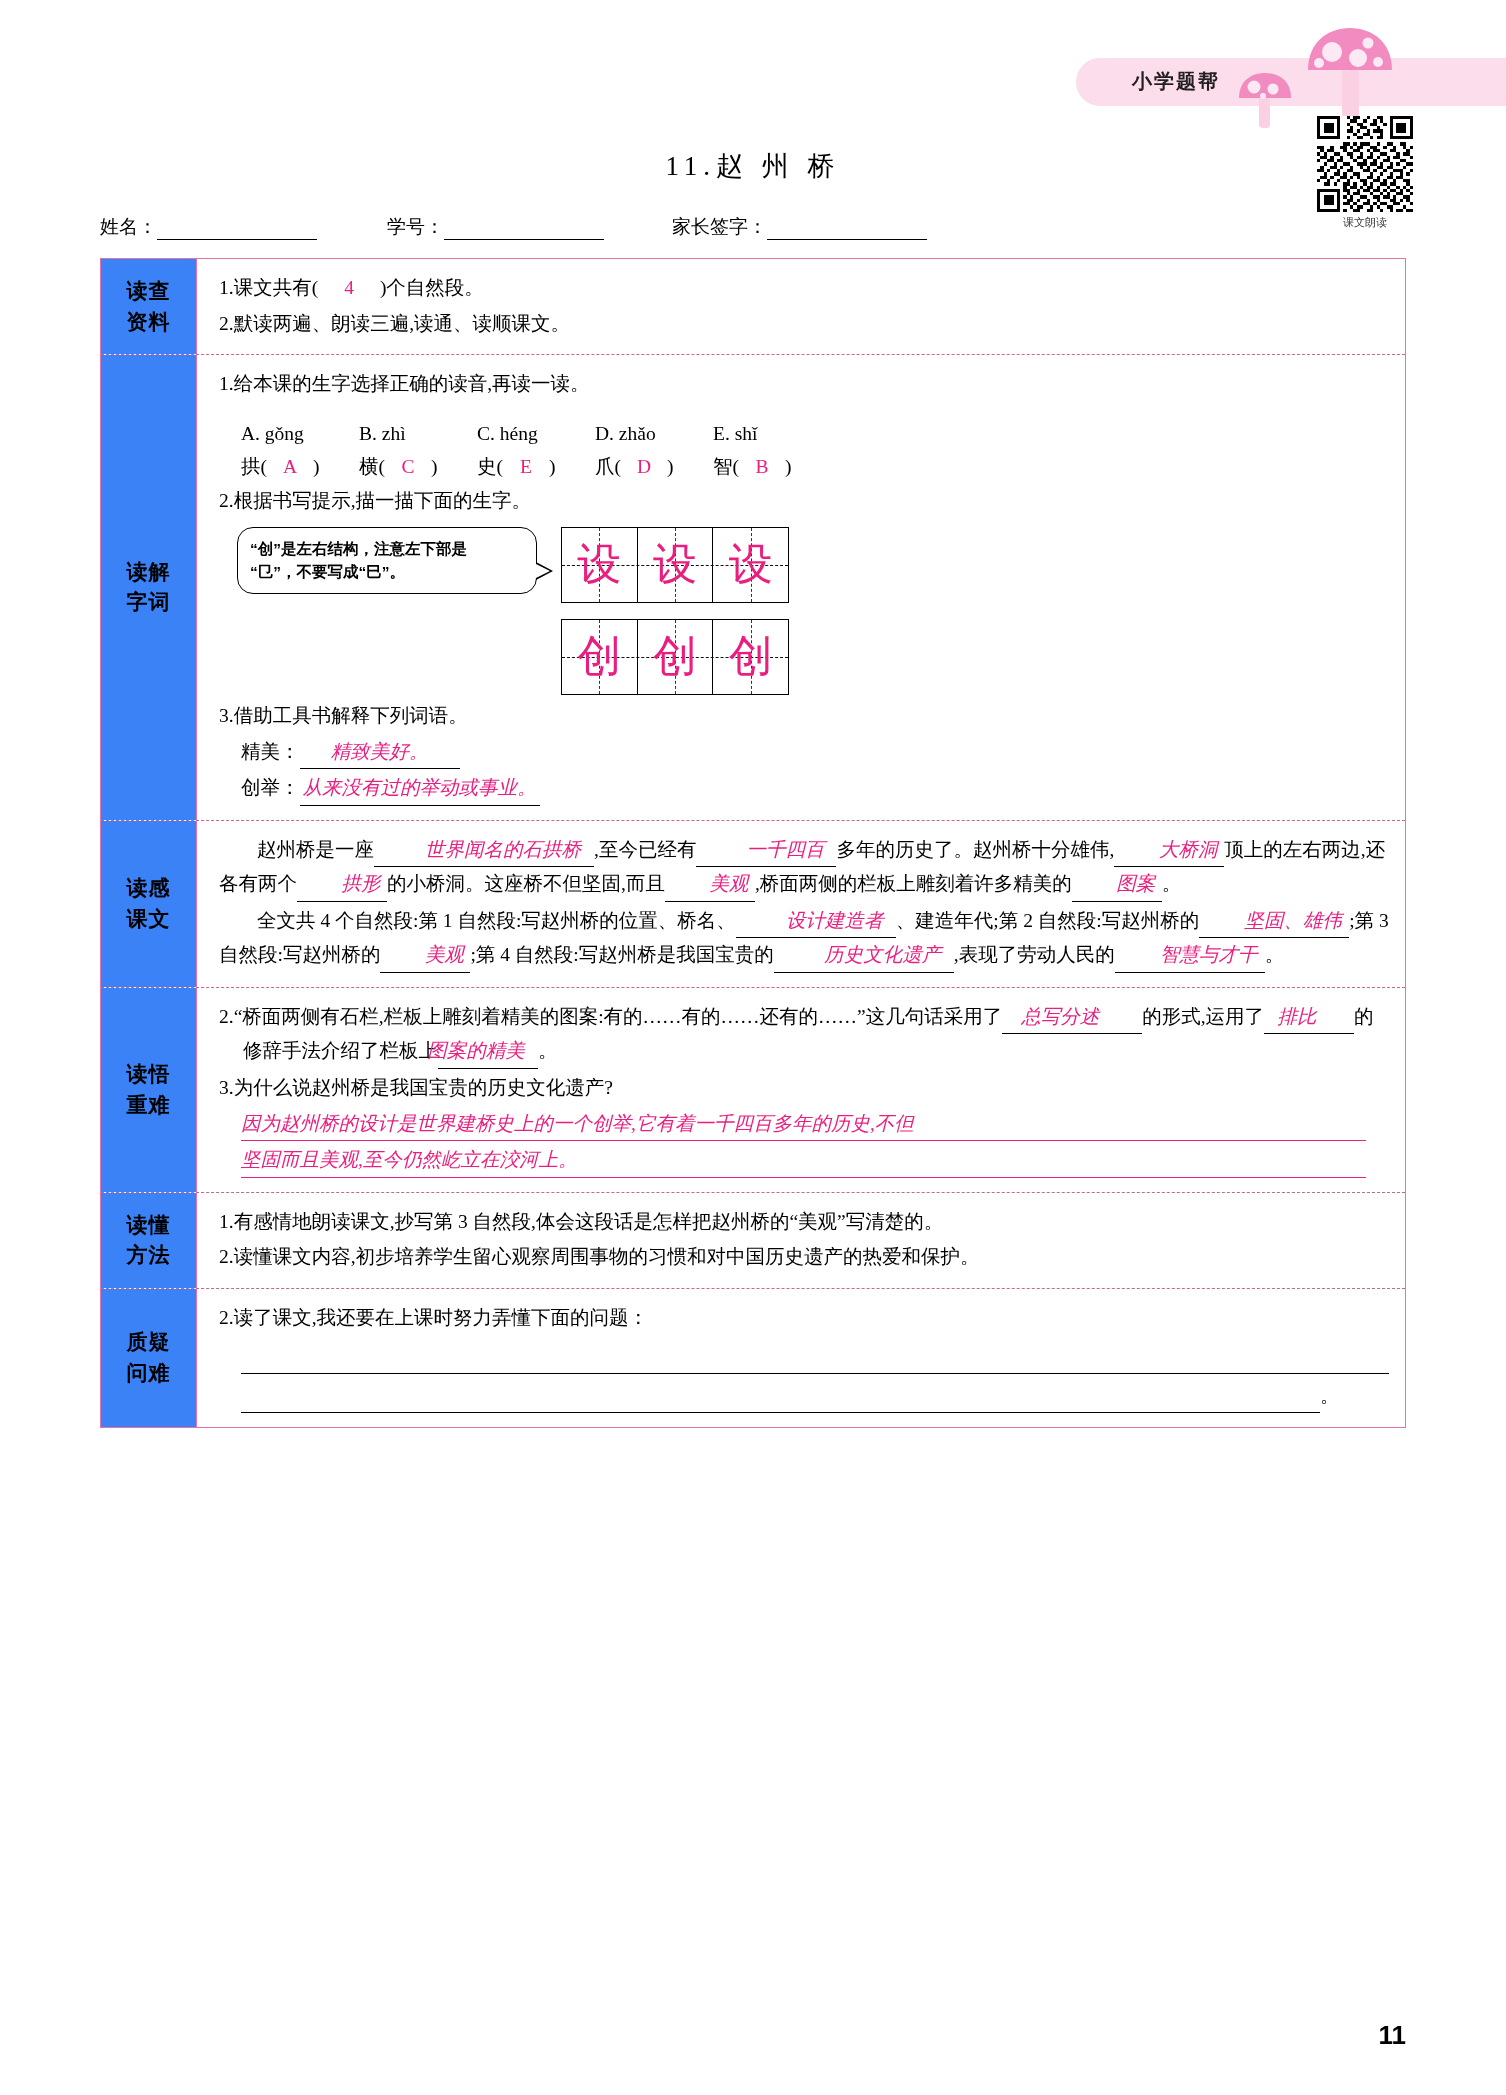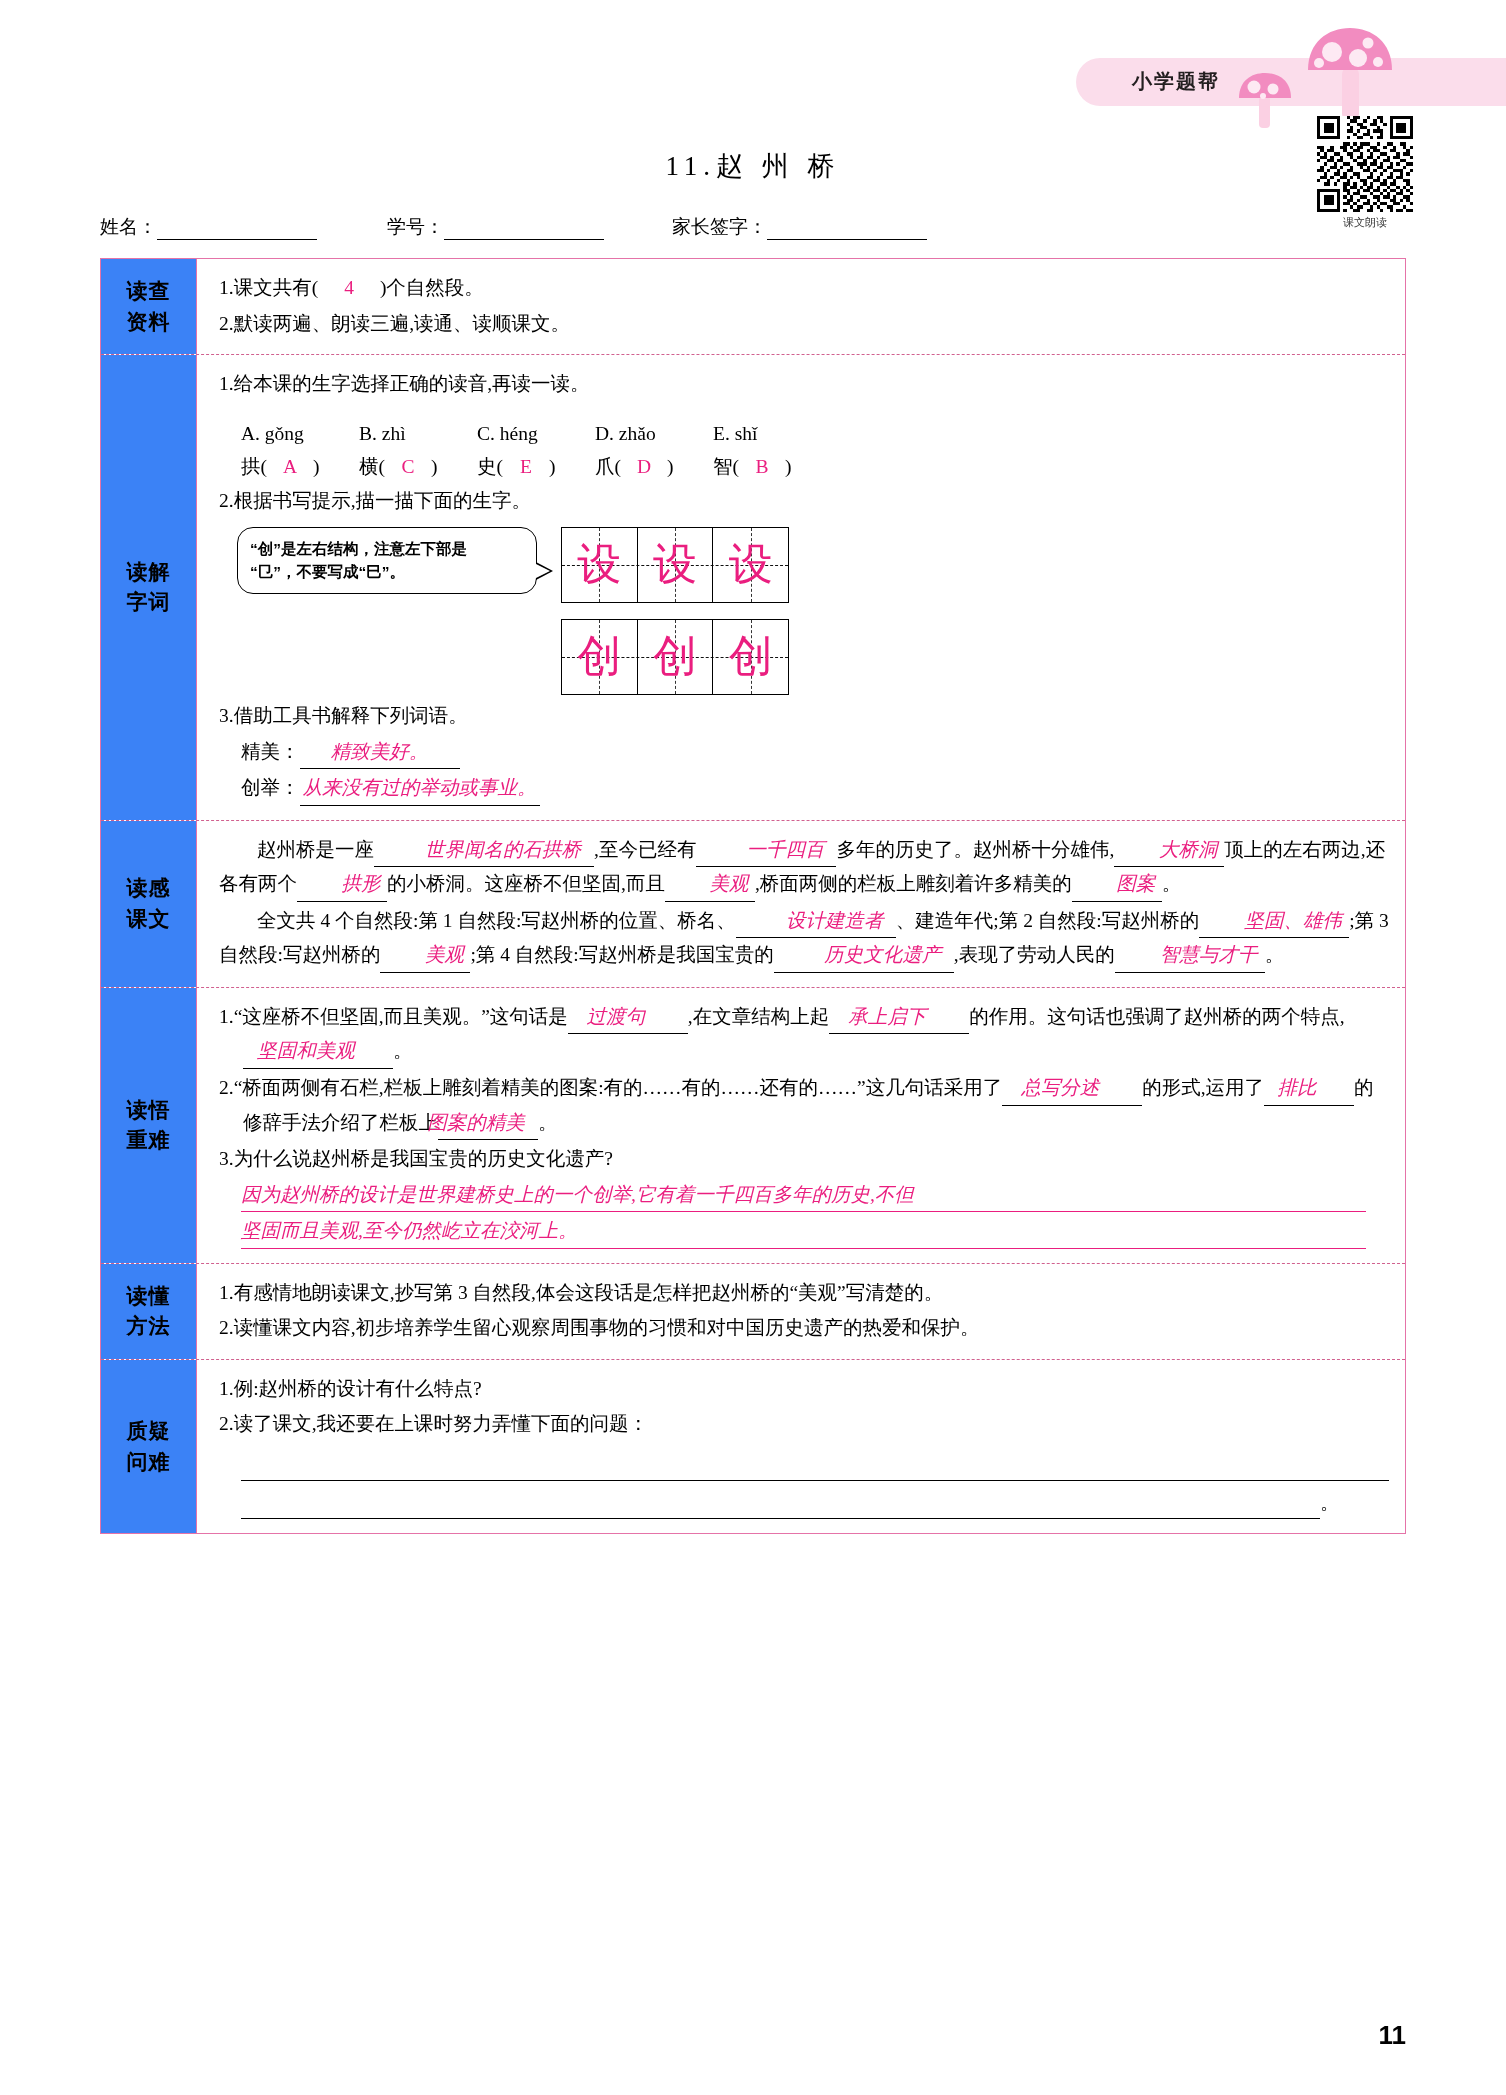--- a/index.html
+++ b/index.html
@@ -617,23 +617,20 @@
     </div>
   </div>
 
   <div class="srow">
     <div class="cat">
       <span>读悟</span>
       <span>重难</span>
     </div>
     <div class="body-cell">
       <div class="para li-hang">
-        <span>1.“这座桥不但坚固,而且美观。”这句话是</span><span class="u-ans b120">过渡句</span><span>,在文章结构上起</span><span class="u-ans b140">承上启下</span><span>的作用。这句话也强调了赵州桥的两个特点,</span><span class="u-ans b150">坚固和美观</span><span>。</span>
-      </div>
-      <div class="para li-hang">
         <span>2.“桥面两侧有石栏,栏板上雕刻着精美的图案:有的……有的……还有的……”这几句话采用了</span><span class="u-ans b140">总写分述</span><span>的形式,运用了</span><span class="u-ans b90">排比</span><span>的修辞手法介绍了栏板上</span><span class="u-ans b100">图案的精美</span><span>。</span>
       </div>
       <div class="para li-hang">3.为什么说赵州桥是我国宝贵的历史文化遗产?</div>
       <div class="para" style="margin-left:22px;">
         <span class="ans-hand" style="border-bottom:1px solid #ea1e7f;display:inline-block;width:98%;">因为赵州桥的设计是世界建桥史上的一个创举,它有着一千四百多年的历史,不但</span>
       </div>
       <div class="para" style="margin-left:22px;">
         <span class="ans-hand" style="border-bottom:1px solid #ea1e7f;display:inline-block;width:98%;">坚固而且美观,至今仍然屹立在洨河上。</span>
       </div>
     </div>
@@ -649,21 +646,20 @@
       <div class="para li-hang">2.读懂课文内容,初步培养学生留心观察周围事物的习惯和对中国历史遗产的热爱和保护。</div>
     </div>
   </div>
 
   <div class="srow">
     <div class="cat">
       <span>质疑</span>
       <span>问难</span>
     </div>
     <div class="body-cell">
-      <div class="para li-hang">1.例:赵州桥的设计有什么特点?</div>
       <div class="para li-hang">2.读了课文,我还要在上课时努力弄懂下面的问题：</div>
       <div style="margin-left:22px;margin-top:10px;">
         <span class="long-blank"></span>
         <span style="display:flex;align-items:flex-end;margin-top:6px;">
           <span class="long-blank short" style="margin-top:0;"></span>
           <span class="tail-dot">。</span>
         </span>
       </div>
     </div>
   </div>

